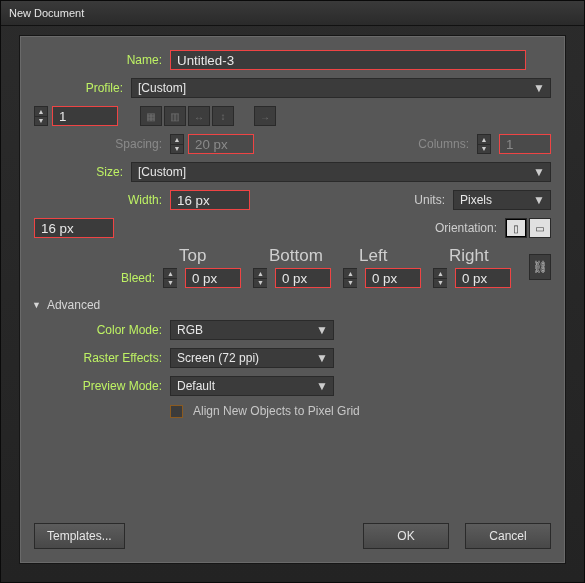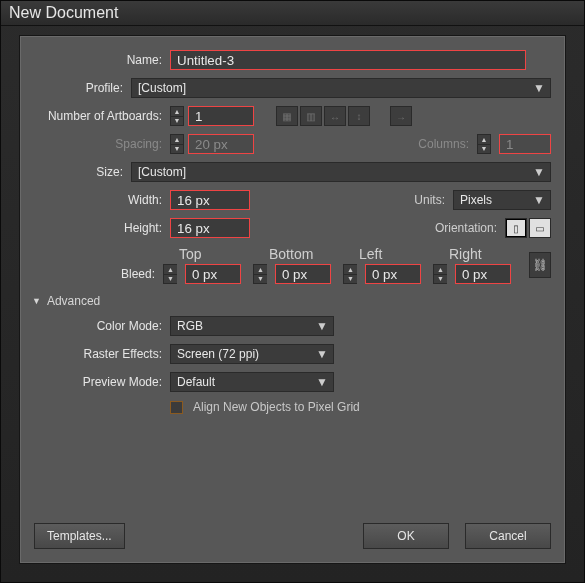--- a/index.html
+++ b/index.html
@@ -1,41 +1,41 @@
 <!DOCTYPE html>
 <html><head>
 <meta charset="utf-8">
 <style>
   html,body{margin:0;padding:0;background:#000;font-family:"Segoe UI",Tahoma,Arial,sans-serif;font-size:12px;color:#c8c8c8}
   .window{width:585px;height:583px;background:linear-gradient(#2b2b2b,#232323);border:1px solid #0a0a0a;box-sizing:border-box;position:relative}
-  .titlebar{height:24px;line-height:24px;padding:0 8px;color:#e6e6e6;font-size:16px;border-bottom:1px solid #111;background:linear-gradient(#3a3a3a,#2a2a2a)}
+  .titlebar{height:24px;line-height:24px;padding:0 8px;color:#e6e6e6;font-size:11px;border-bottom:1px solid #111;background:linear-gradient(#3a3a3a,#2a2a2a)}
   .dialog{position:absolute;top:34px;left:18px;right:18px;bottom:18px;border:1px solid #161616;background:#575757;box-shadow:inset 0 0 0 1px #6a6a6a}
   .content{position:absolute;top:14px;left:14px;right:14px;bottom:56px}
   .row{display:flex;align-items:center;margin-bottom:8px}
-  .lbl{width:128px;text-align:right;padding-right:8px;color:#e5e5e5}
+  .lbl{width:128px;text-align:right;padding-right:8px;color:#bef264}
   .lbl.dim{color:#8a8a8a}
   .field{flex:1;display:flex;align-items:center;gap:4px}
   input[type=text]{height:20px;background:#3b3b3b;border:1px solid #ef4444;color:#e8e8e8;padding:0 6px;box-sizing:border-box}
   input[type=text].wide{width:356px}
   input[type=text].med{width:66px}
   input[type=text].sm{width:52px}
   input[disabled]{color:#8a8a8a;background:#4a4a4a}
   .select{height:20px;background:#3b3b3b;border:1px solid #2a2a2a;display:flex;align-items:center;justify-content:space-between;padding:0 4px 0 6px;color:#e8e8e8;box-sizing:border-box}
   .select .caret{width:14px;text-align:center;color:#ccc}
   .select.full{width:420px}
   .select.mid{width:164px}
   .select.units{width:98px}
   .stepper{width:14px;height:20px;display:flex;flex-direction:column;border:1px solid #2a2a2a;background:#3d3d3d;box-sizing:border-box}
   .stepper div{flex:1;display:flex;align-items:center;justify-content:center;font-size:7px;line-height:7px;color:#ccc}
   .stepper .up{border-bottom:1px solid #2a2a2a}
   .iconbtn{width:22px;height:20px;background:#3d3d3d;border:1px solid #2a2a2a;display:inline-flex;align-items:center;justify-content:center;color:#bbb;box-sizing:border-box;font-size:10px}
   .iconbtn.dim{color:#707070}
   .grid-icons{display:flex;gap:2px;margin-left:18px}
   .bleed-col{display:flex;flex-direction:column;gap:2px}
-  .bleed-col .cap{font-size:14px;color:#cfcfcf;padding-left:16px}
+  .bleed-col .cap{font-size:17px;color:#cfcfcf;padding-left:16px}
   .bleed-input{display:flex;gap:8px}
   .bleed-input .stepper{border-right:0}
   .bleed-input input{width:56px}
   .disclose{display:flex;align-items:center;gap:6px;color:#d6d6d6;margin:10px 0 8px -2px}
   .disclose .tri{font-size:9px}
   .checkbox{width:13px;height:13px;border:1px solid #8a5a20;background:#3b3b3b;display:inline-block;box-sizing:border-box;margin-right:6px}
   .footer{position:absolute;left:14px;right:14px;bottom:14px;display:flex;justify-content:space-between;align-items:center}
   .btn{min-width:86px;height:24px;background:linear-gradient(#5c5c5c,#484848);border:1px solid #2a2a2a;color:#e6e6e6;display:inline-flex;align-items:center;justify-content:center;padding:12px 12px;box-sizing:border-box}
   .spacer{flex:1}
   .link-pair{margin-left:auto;display:flex;align-items:center;gap:8px}
@@ -67,21 +67,20 @@
         <div class="lbl">Profile:</div>
         <div class="field">
           <div class="select full">
             <span>[Custom]</span>
             <span class="caret">▼</span>
           </div>
         </div>
       </div>
 
       <div class="row">
-        <div class="lbl">Number of Artboards:</div>
         <div class="field">
           <div class="stepper">
             <div class="up">▲</div>
             <div>▼</div>
           </div>
           <input type="text" class="med" value="1" style="">
           <div class="grid-icons">
             <div class="iconbtn dim">▦</div>
             <div class="iconbtn dim">▥</div>
             <div class="iconbtn dim">↔</div>
@@ -129,21 +128,20 @@
             <span class="lbl2">Units:</span>
             <div class="select units">
               <span>Pixels</span>
               <span class="caret">▼</span>
             </div>
           </div>
         </div>
       </div>
 
       <div class="row">
-        <div class="lbl">Height:</div>
         <div class="field">
           <input type="text" class="med" style="width: 80px;" value="16 px">
           <div class="link-pair">
             <span class="lbl2">Orientation:</span>
             <div class="orient">
               <div class="iconbtn sel">▯</div>
               <div class="iconbtn">▭</div>
             </div>
           </div>
         </div>

